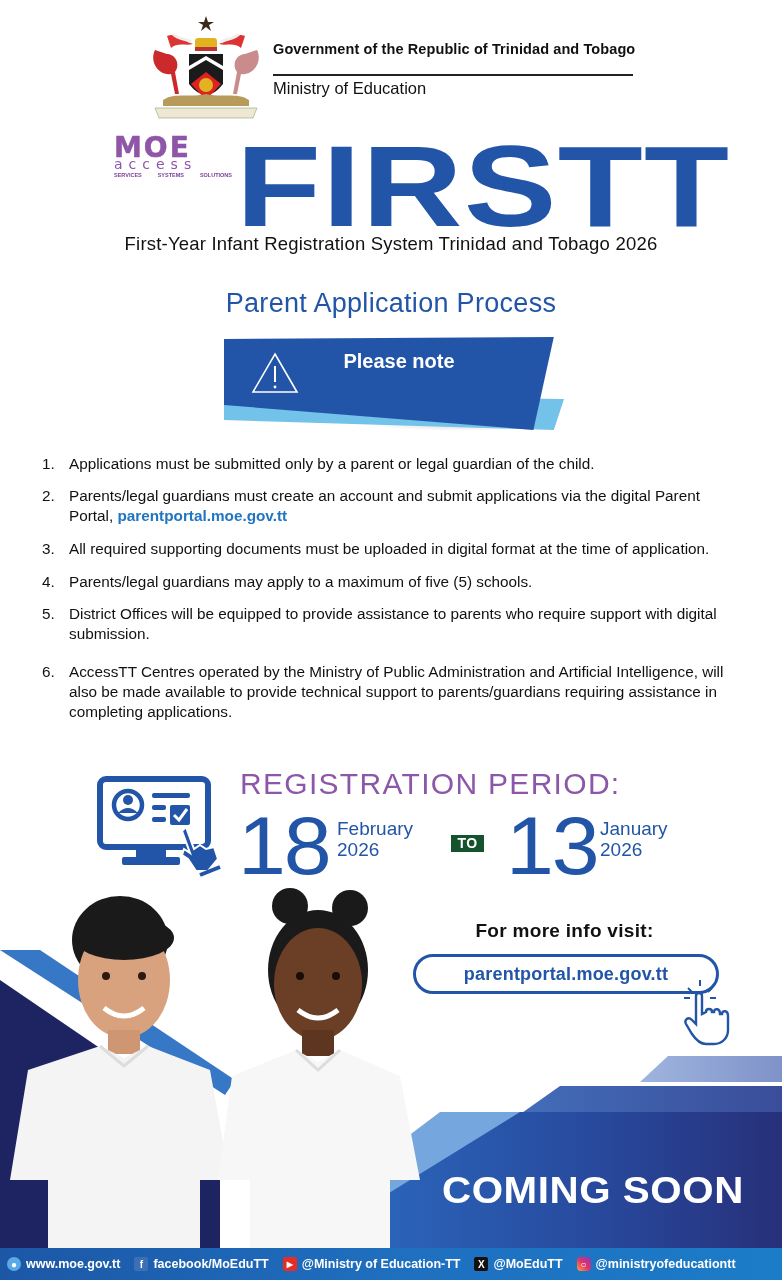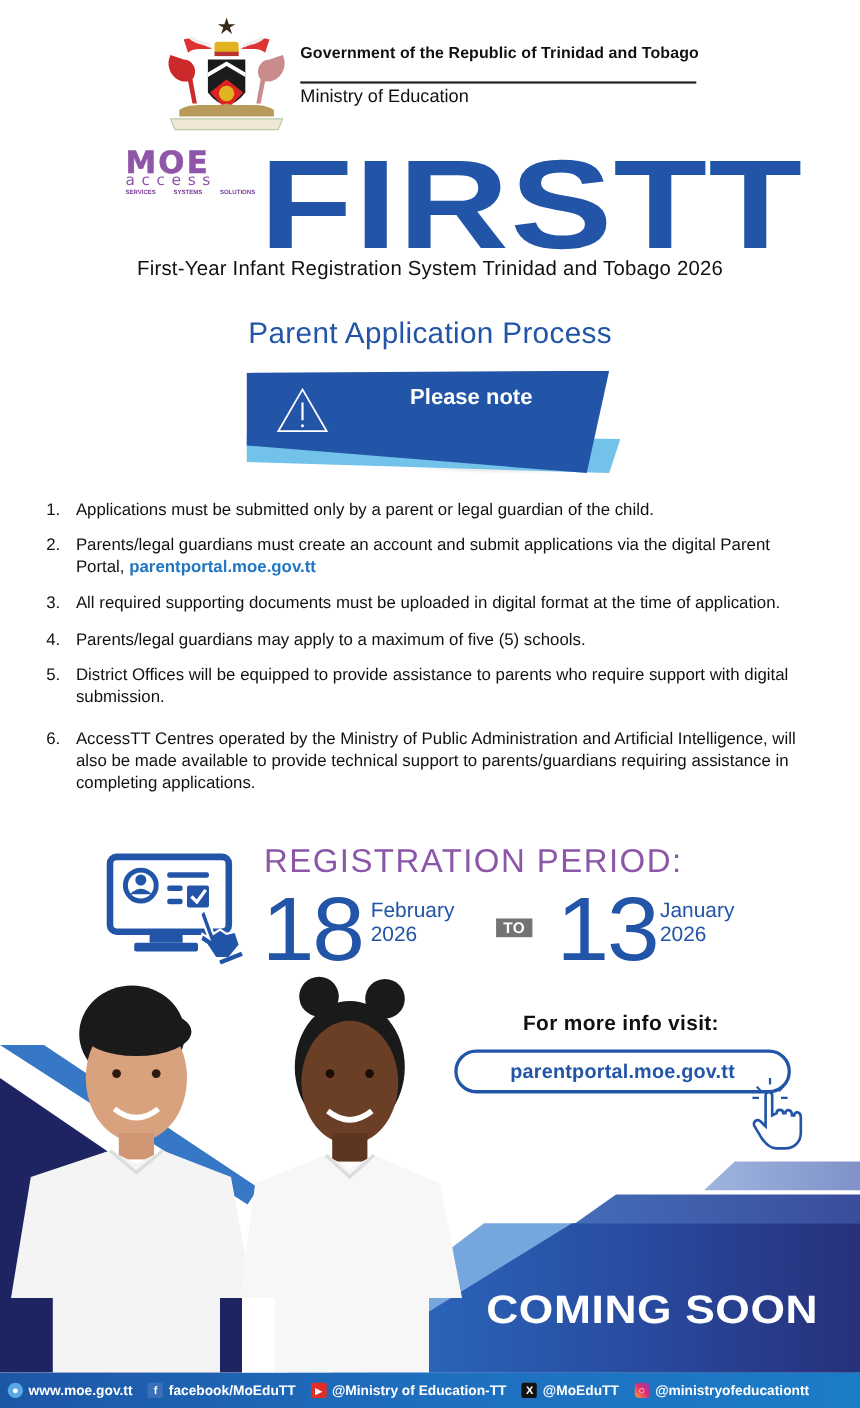--- a/index.html
+++ b/index.html
@@ -24,39 +24,39 @@
   .subtitle { left: 0; width: 782px; top: 233px; text-align: center; font-size: 18.5px; color: #111; letter-spacing: 0.2px; }
 
   .section-title { left: 0; width: 782px; top: 288px; text-align: center; font-size: 27px; font-weight: normal; color: #2255a7; letter-spacing: 0.3px; }
 
   
   .banner-wrap { left: 224px; top: 337px; width: 340px; height: 100px; }
   .banner-shadow { position:absolute; left: 140px; top: 78px; width: 200px; height: 16px; background: radial-gradient(ellipse at center, rgba(0,0,0,0.18), rgba(0,0,0,0) 70%); }
   .banner-light { position:absolute; left: 0; top: 0; width: 340px; height: 100px; background: #72c2ea; clip-path: polygon(0% 58%, 100% 62%, 97% 93%, 0% 83%); }
   .banner-dark { position:absolute; left: 0; top: 0; width: 340px; height: 100px; background: #2255a7; clip-path: polygon(0% 2%, 97% 0%, 91% 93%, 0% 68%); }
   .warn-icon { position:absolute; left: 26px; top: 14px; width: 50px; height: 44px; }
-  .banner-text { position:absolute; left: 90px; top: 12px; width: 170px; text-align: right; color: #fff; font-size: 20px; font-weight: bold; line-height: 25px; }
+  .banner-text { position:absolute; left: 90px; top: 12px; width: 170px; text-align: center; color: #fff; font-size: 20px; font-weight: bold; line-height: 25px; }
 
   
   .notes { left: 42px; top: 454px; width: 700px; list-style: none; }
   .note { display: flex; font-size: 15.3px; line-height: 20px; color: #111; }
   .note .num { width: 27px; flex: 0 0 27px; }
   .note .txt { flex: 1; }
   .note a { color: #2176c2; font-weight: bold; text-decoration: none; }
 
   
   .reg-icon { left: 96px; top: 775px; width: 130px; height: 102px; }
   .reg-title { left: 240px; top: 767px; font-size: 30px; color: #8c57a8; letter-spacing: 1.3px; white-space: nowrap; }
   .big-num { font-size: 82px; color: #2255a7; line-height: 82px; white-space: nowrap; letter-spacing: -2px; transform: scaleX(1.05); transform-origin: left top; }
   .num-18 { left: 238px; top: 805px; }
   .num-13 { left: 506px; top: 805px; }
   .mon { font-size: 19px; color: #2255a7; line-height: 21px; }
   .mon-1 { left: 337px; top: 818px; }
   .mon-2 { left: 600px; top: 818px; }
-  .to-badge { left: 451px; top: 835px; width: 33px; height: 17px; background: #737373; color: #fff; font-size: 14px; font-weight: bold; text-align: center; line-height: 17px; letter-spacing: 0.5px; }
+  .to-badge { left: 451px; top: 835px; width: 33px; height: 17px; background: #14532d; color: #fff; font-size: 14px; font-weight: bold; text-align: center; line-height: 17px; letter-spacing: 0.5px; }
 
   
   .bottom-bg { left: 0; top: 880px; width: 782px; height: 368px; }
   .kids { left: 0; top: 880px; width: 440px; height: 368px; }
 
   .more-info { left: 412px; top: 920px; width: 305px; text-align: center; font-size: 19px; font-weight: bold; color: #111; letter-spacing: 0.3px; }
   .portal-pill { left: 413px; top: 954px; width: 306px; height: 40px; border: 3px solid #2255a7; border-radius: 20px; text-align: center; font-size: 18px; font-weight: bold; color: #2255a7; line-height: 34px; letter-spacing: 0.2px; }
   .hand-icon { left: 680px; top: 978px; width: 56px; height: 70px; }
 
   .coming-soon { left: 442px; top: 1170px; font-size: 36px; font-weight: bold; color: #fff; letter-spacing: 0.5px; white-space: nowrap; transform: scaleX(1.12); transform-origin: left top; }

